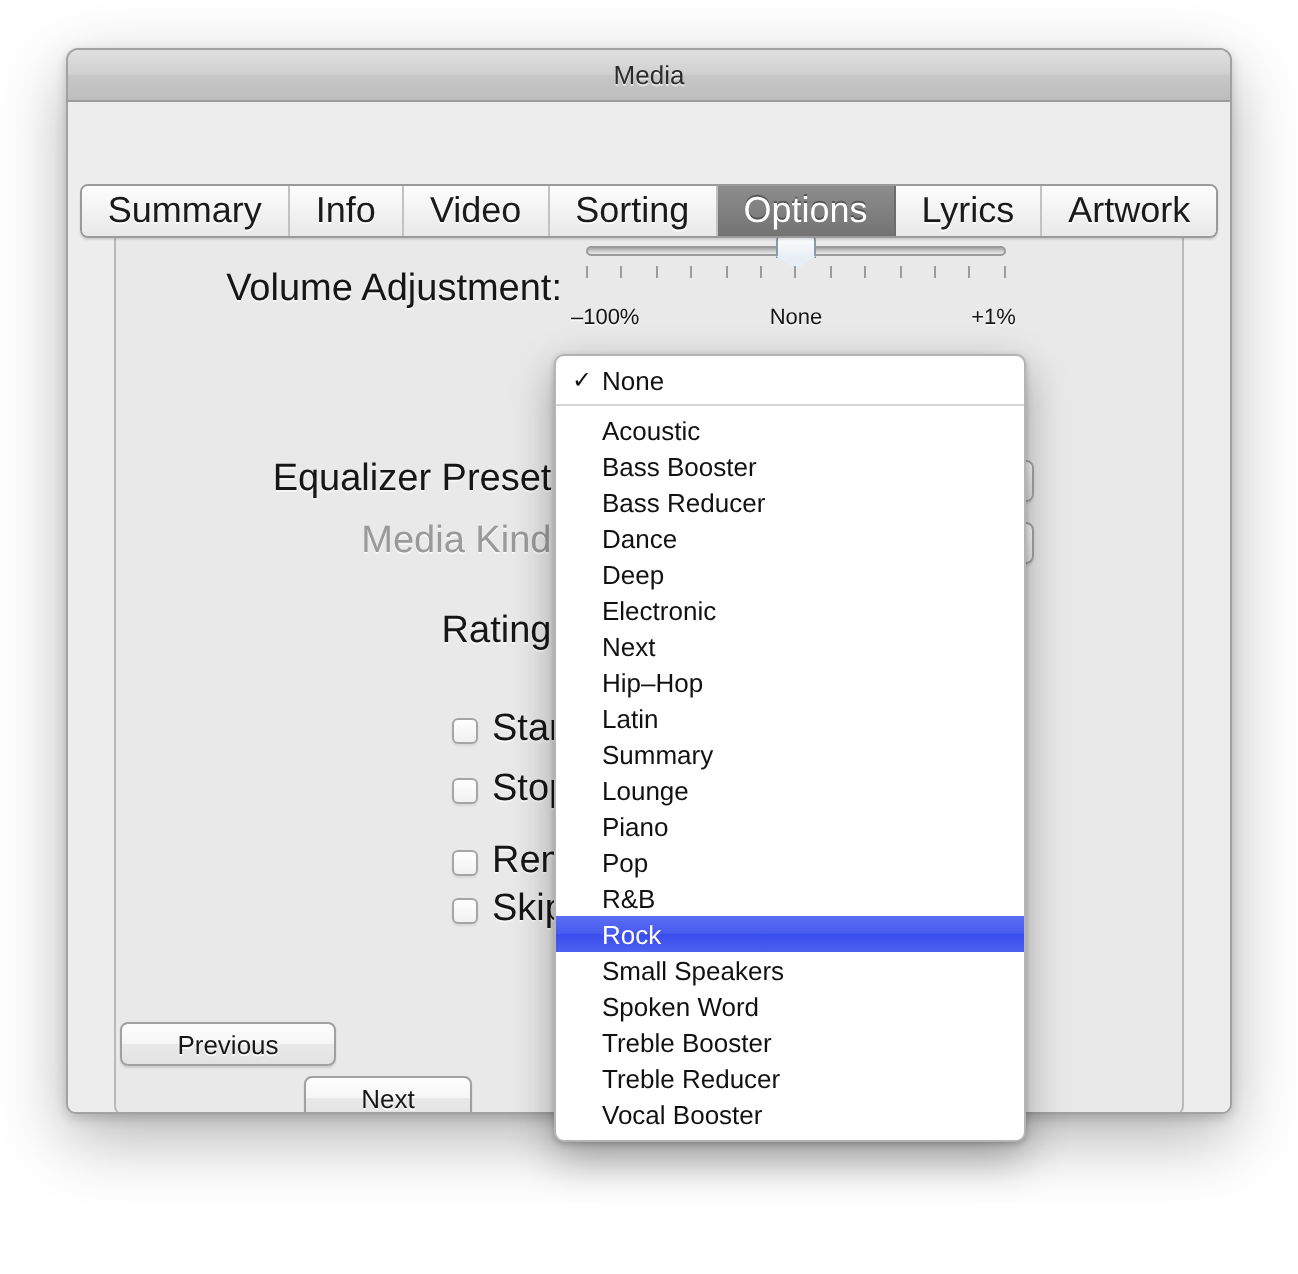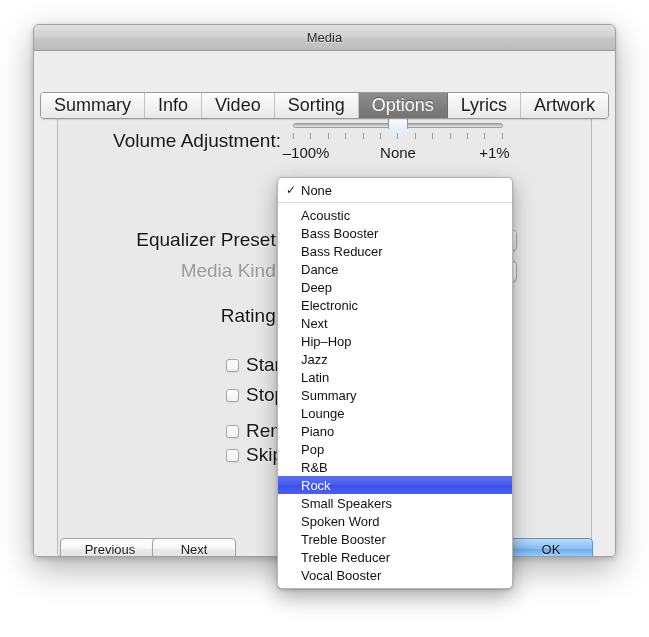--- a/index.html
+++ b/index.html
@@ -130,22 +130,22 @@
     border-right:9px solid transparent;
     border-top:6px solid #8a9aa8;
     z-index:-1;
   }
   .ticks{
     position:relative;height:7px;margin-top:5px;
     display:flex;justify-content:space-between;
   }
   .ticks i{display:block;width:1px;height:6px;background:#9b9b9b;}
   .scale{
-    position:relative;margin-top:4px;height:14px;
-    font-size:15px;color:#161616;
+    position:relative;margin-top:13px;height:14px;
+    font-size:11px;color:#161616;
     text-shadow:0 1px 0 rgba(255,255,255,.65);
   }
   .scale span{position:absolute;top:0;white-space:nowrap;}
   .scale .lo{left:0;transform:translateX(-22%);}
   .scale .mid{left:50%;transform:translateX(-50%);}
   .scale .hi{right:0;transform:translateX(22%);}
 
   
   #eqrow{left:0;top:178px;width:100%;}
   #eqrow .flabel{width:247px;}
@@ -208,21 +208,21 @@
     border:1px solid #a0a0a0;border-radius:4px;
     background:linear-gradient(to bottom,#fefefe 0%,#f6f6f6 50%,#e9e9e9 51%,#e2e2e2 100%);
     font-size:13px;color:#171717;
     display:flex;align-items:center;justify-content:center;
     text-shadow:0 1px 0 rgba(255,255,255,.85);
     box-shadow:0 1px 1px rgba(0,0,0,.12);
     box-sizing:border-box;
     position:absolute;
     white-space:nowrap;
   }
-  #btn-prev{left:26px;top:487px;width:100px;}
+  #btn-prev{left:26px;top:460px;width:108px;}
   #btn-next{left:118px;top:487px;width:84px;}
   #btn-cancel{right:116px;top:487px;width:84px;color:#c8c8c8;border-color:#dcdcdc;
     background:linear-gradient(to bottom,#f4f4f4,#ececec);box-shadow:none;}
   #btn-ok{
     right:22px;top:487px;width:84px;
     background:linear-gradient(to bottom,#b9dcfb 0%,#86bff6 48%,#6aaef3 52%,#a9d6fb 100%);
     border:1px solid #6d91b5;
     color:#0b0b0b;
     text-shadow:0 1px 0 rgba(255,255,255,.55);
   }
@@ -347,21 +347,20 @@
       <span class="checkbox"></span>
       <span class="flabel">Skip when</span>
     </div>
 
     <div class="ghost" style="left:330px;top:334px;">7.746</div>
     <div class="ghost" style="left:318px;top:369px;">playback position</div>
 
     <div class="btn" id="btn-prev">Previous</div>
     <div class="btn" id="btn-next">Next</div>
     <div class="btn" id="btn-cancel">Cancel</div>
-    <div class="btn" id="btn-ok">OK</div>
 
   </div>
 </div>
 
 <div id="menu">
   <div class="mi">
     <span class="tick">✓</span>
     <span>None</span>
   </div>
   <div class="msep"></div>
@@ -393,24 +392,20 @@
   <div class="mi">
       <span class="tick"></span>
       <span>Next</span>
     </div>
   <div class="mi">
       <span class="tick"></span>
       <span>Hip–Hop</span>
     </div>
   <div class="mi">
       <span class="tick"></span>
-      <span>Jazz</span>
-    </div>
-  <div class="mi">
-      <span class="tick"></span>
       <span>Latin</span>
     </div>
   <div class="mi">
       <span class="tick"></span>
       <span>Summary</span>
     </div>
   <div class="mi">
       <span class="tick"></span>
       <span>Lounge</span>
     </div>

